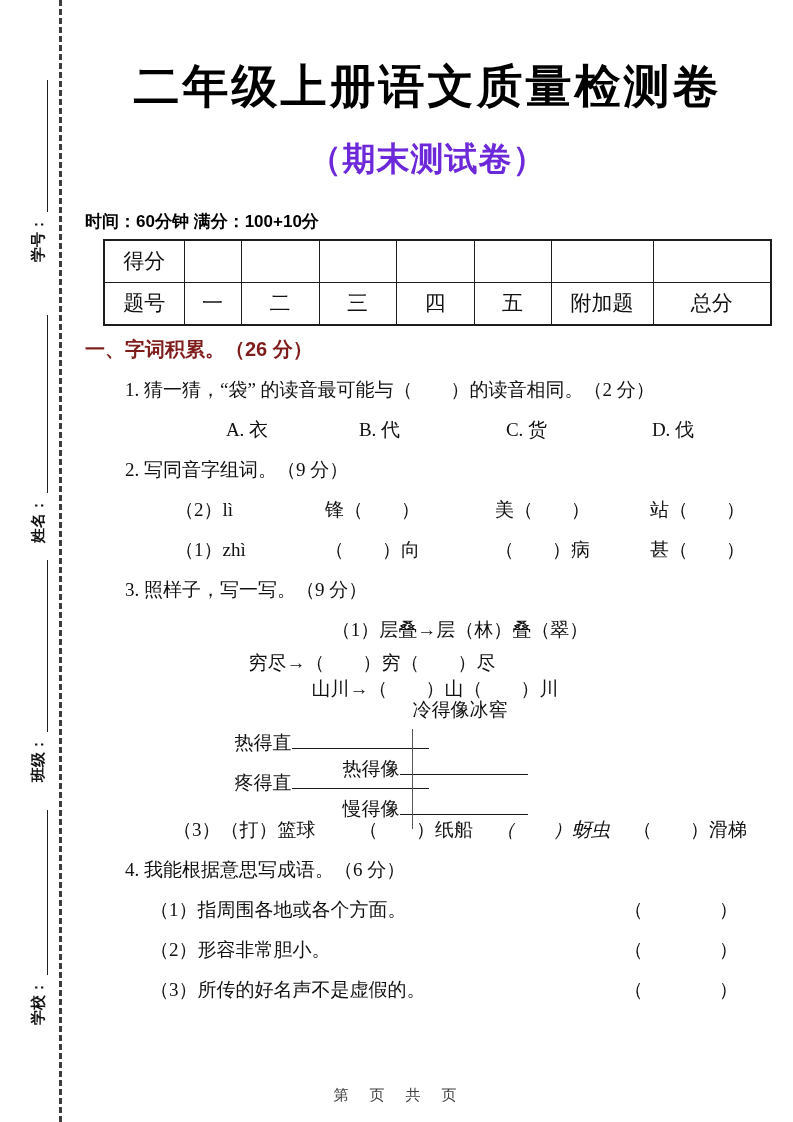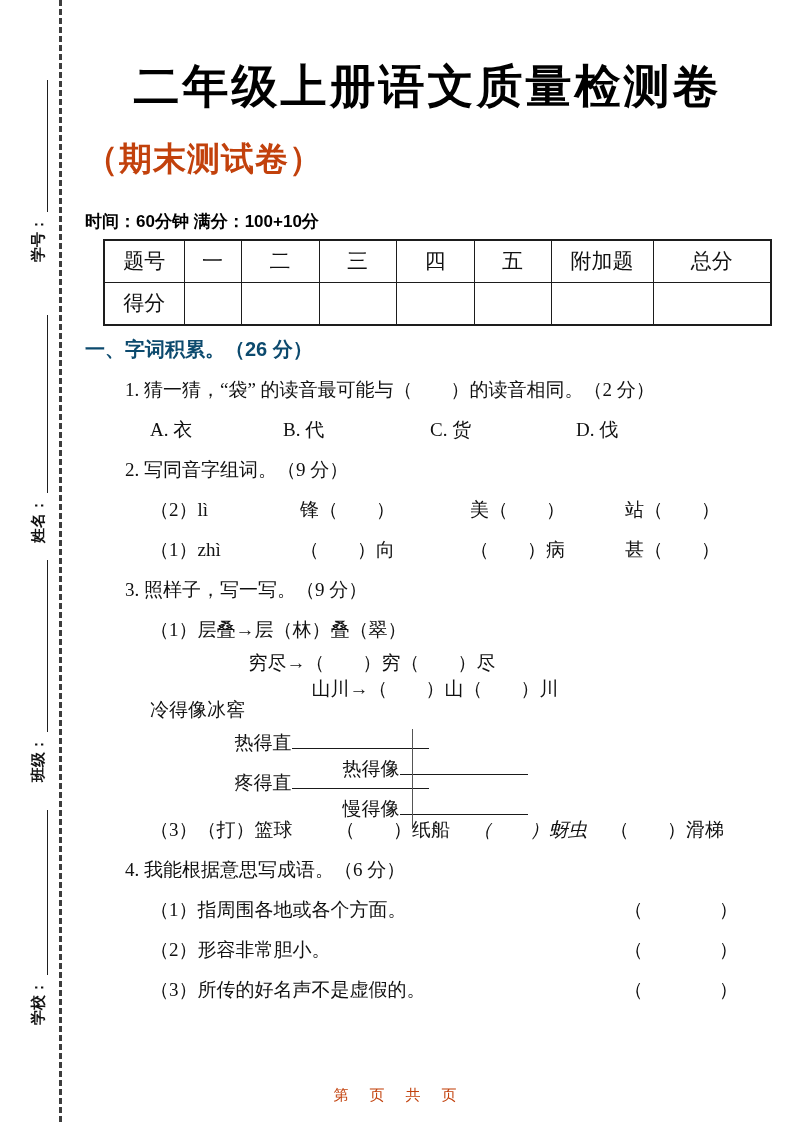--- a/index.html
+++ b/index.html
@@ -25,45 +25,45 @@
   .sidebar-field.f3 { top:782px; width:222px; }
   .sidebar-field.f4 { top:1025px; width:215px; }
 
   .main { position:absolute; left:85px; top:16px; width:685px; }
   .title {
     margin:44px 0 0 0; text-align:center;
     font-family:"Liberation Sans","DejaVu Sans",sans-serif;
     font-size:46px; line-height:1.15; font-weight:900; letter-spacing:3px; color:#000;
   }
   .subtitle {
-    margin:27px 0 0 0; 
-    font-family:"Liberation Sans","DejaVu Sans",sans-serif;
-    font-size:33px; line-height:1.15; font-weight:800; letter-spacing:1px; color:#c2410c;
+    margin:27px 0 0 0; text-align:center;
+    font-family:"Liberation Sans","DejaVu Sans",sans-serif;
+    font-size:33px; line-height:1.15; font-weight:800; letter-spacing:1px; color:#6d28d9;
   }
   .exam-info {
     margin:32px 0 0 0; text-align:left;
     font-family:"Liberation Sans","DejaVu Sans",sans-serif;
     font-size:17px; font-weight:600; color:#000;
   }
   .score-table {
     border-collapse:collapse; margin:6px 0 0 18px; width:667px;
     font-family:"Liberation Sans","DejaVu Sans",sans-serif; font-size:21px;
     table-layout:fixed;
   }
   .score-table td { border:1.6px solid #1d1d1d; height:41px; text-align:center; padding:0; }
   .score-table { border:2px solid #1d1d1d; }
 
   .body-rows { position:relative; margin-top:4px; font-size:19px; }
   .row { height:40px; display:flex; align-items:center; white-space:nowrap; }
   .ind0 { padding-left:15px;flex-direction:column; }   
   .ind1 { padding-left:40px; }   
-  .ind2 { padding-left:65px; }   
+  .ind2 { padding-left:65px;justify-content:center; }   
   .heading-row {
     font-family:"Liberation Sans","DejaVu Sans",sans-serif;
-    font-weight:bold; font-size:20px; color:#0c4a6e;
+    font-weight:bold; font-size:20px; color:#7f1d1d;
   }
   .col-opt-a { display:inline-block; width:133px; }
   .col-opt-b { display:inline-block; width:147px; }
   .col-opt-c { display:inline-block; width:146px; }
   .col-pinyin { display:inline-block; width:150px; }
   .col-item1  { display:inline-block; width:170px; }
   .col-item2  { display:inline-block; width:155px; }
   .col-pair-left { display:inline-block; width:373px; }
   .col-cmp-head-left { display:inline-block; width:351px; }
   .col-cmp-left { display:inline-block; width:401px; }
@@ -71,21 +71,21 @@
   .col-verb2 { display:inline-block; width:137px; }
   .col-verb3 { display:inline-block; width:137px;font-style:italic; }
   .blank { display:inline-block; width:137px; border-bottom:1.6px solid #1a1a1a; height:16px; }
   .blank.short { width:128px; }
   .answer-row { justify-content:space-between; }
   .answer-slot { padding-right:32px; }
   .cmp-divider { position:absolute; left:327px; top:399px; height:100px; border-left:1.6px solid #555; }
 
   .footer {
     position:absolute; left:0; top:1086px; width:793px; text-align:center;
-    font-size:15px; letter-spacing:3px; color:#c2410c;
+    font-size:15px; letter-spacing:3px; color:#404040;
   }
 </style>
 </head>
 <body>
 
 <div class="page">
 
   <div class="binding-line"></div>
 
   <div class="sidebar-field f1">
@@ -117,39 +117,39 @@
           <col style="width:57px">
           <col style="width:78px">
           <col style="width:77px">
         <col style="width:78px">
           <col style="width:77px">
           <col style="width:102px">
           <col style="width:118px">
       </colgroup>
       <tbody>
           <tr>
+        <td>得分</td>
+        <td></td>
+        <td></td>
+        <td></td>
+        <td></td>
+        <td></td>
+        <td></td>
+        <td></td>
+      </tr>
+      <tr>
         <td>题号</td>
         <td>一</td>
         <td>二</td>
         <td>三</td>
         <td>四</td>
         <td>五</td>
         <td>附加题</td>
         <td>总分</td>
       </tr>
-      <tr>
-        <td>得分</td>
-        <td></td>
-        <td></td>
-        <td></td>
-        <td></td>
-        <td></td>
-        <td></td>
-        <td></td>
-      </tr>
     </tbody>
       </table>
 
     <div class="body-rows">
 
       <div class="row heading-row">一、字词积累。（26 分）</div>
 
       <div class="row ind1">1. 猜一猜，“袋” 的读音最可能与（　　）的读音相同。（2 分）</div>
 
       <div class="row ind2">

